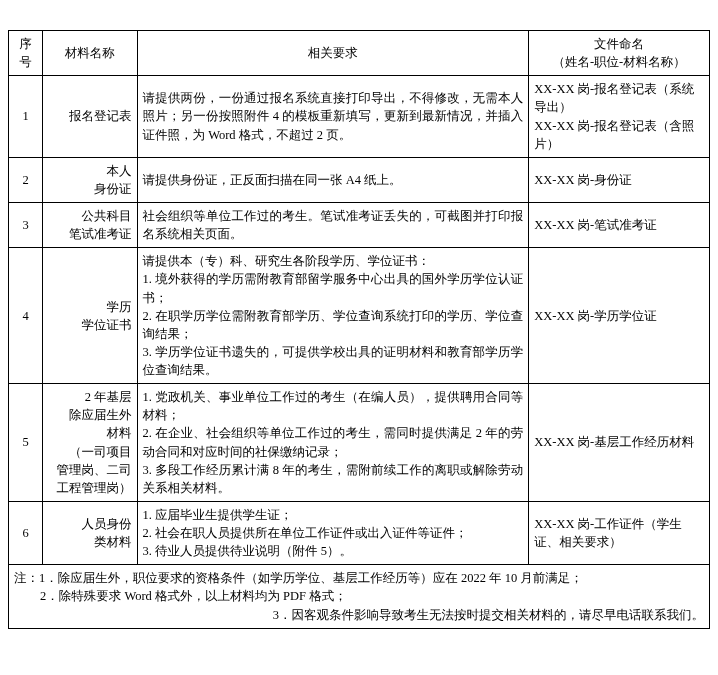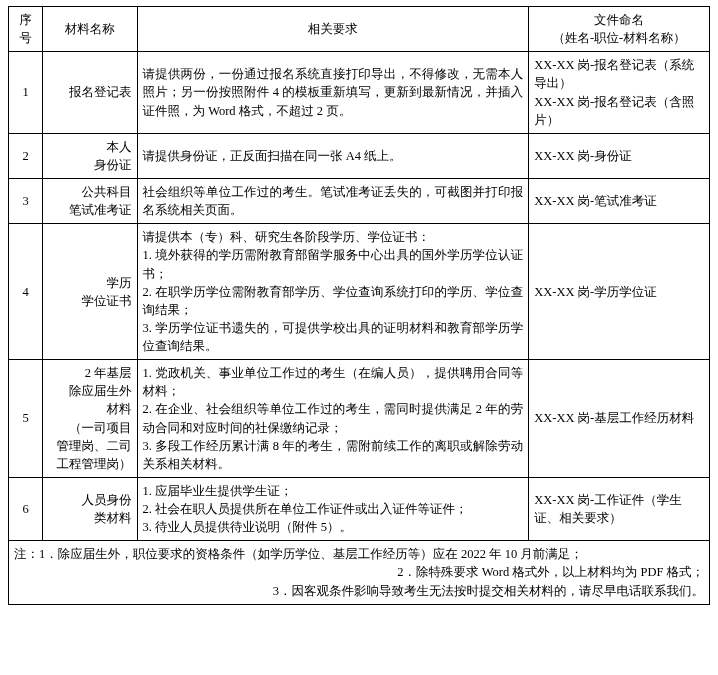--- a/index.html
+++ b/index.html
@@ -18,20 +18,21 @@
     width: 718px;
     height: 675px;
     position: relative;
     box-sizing: border-box;
     padding: 6px 8px 0 8px;
   }
   table.doc {
     border-collapse: collapse;
     width: 702px;
     table-layout: fixed;
+    margin-top: 24px;
   }
   table.doc td, table.doc th {
     border: 1px solid #000000;
     vertical-align: middle;
     padding: 4px 5px;
     font-weight: normal;
     font-size: 12.5px;
     line-height: 1.45;
   }
   .col-no    { width: 34px; }
@@ -66,21 +67,21 @@
   .notes {
     line-height: 1.7;
     font-size: 12.5px;
     padding: 8px 10px 8px 14px;
   }
   .notes p {
     margin: 0;
     text-indent: 0;
   }
   .notes p.n1 { padding-left: 0; }
-  .notes p.n2 { padding-left: 26px; text-align: right; }
+  .notes p.n2 { padding-left: 26px; }
   .notes p.n3 { padding-left: 26px; text-align: right; }
 </style>
 </head>
 <body>
 
 <div class="page">
   <table class="doc">
     <colgroup>
       <col class="col-no">
       <col class="col-name">

